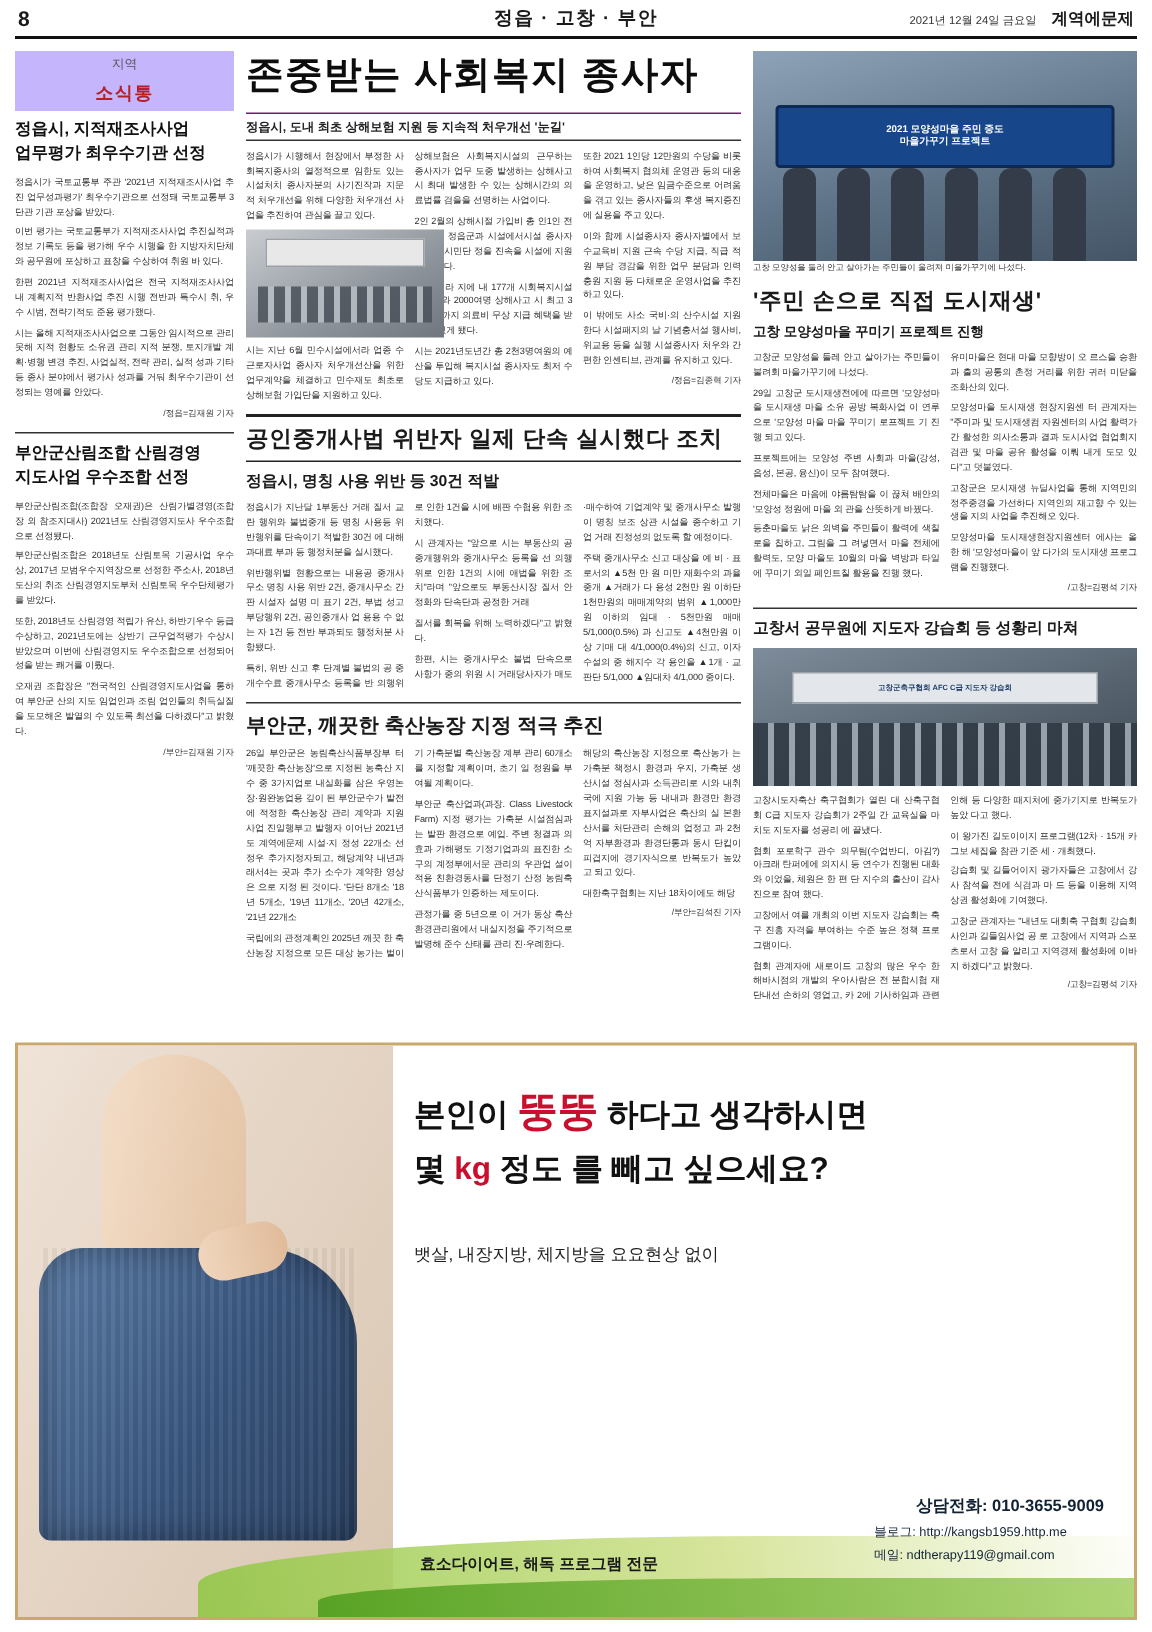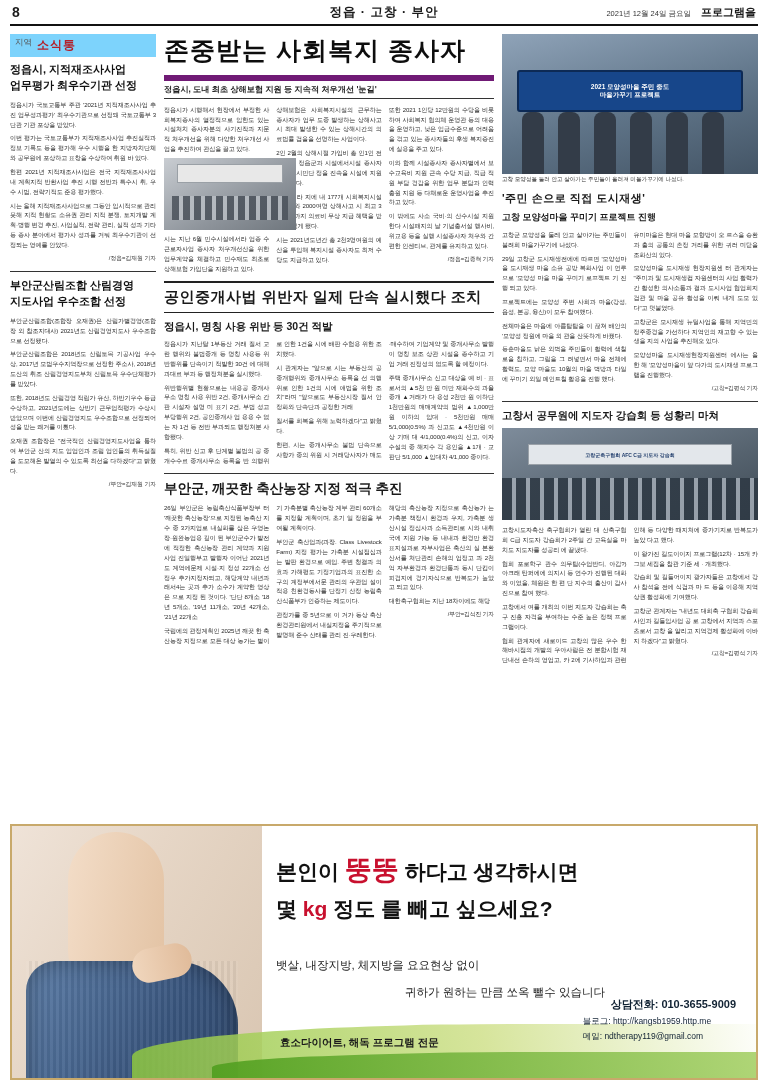--- a/index.html
+++ b/index.html
@@ -39,22 +39,22 @@
     gap: 8px;
     padding-top: 8px;
     height: 726px;
   }
   .col-left { width: 146px; flex: none; }
   .col-mid  { width: 330px; flex: none; }
   .col-right{ width: 256px; flex: none; }
 
   
   .sec-tag {
-    display:flex; align-items:flex-start; gap:5px;
-    background:#7dd3fc; padding:3px 5px; margin-bottom:5px;
+    display:flex; align-items:center; gap:5px;
+    background:#c4b5fd; padding:3px 5px; margin-bottom:5px;flex-direction:column;
   }
   .sec-tag .t1 { font-size:8.5px; color:#555; }
   .sec-tag .t2 { font-size:12px; font-weight:bold; color:#b3202a; letter-spacing:1px;}
 
   .lead-head {
     font-size: 11px; font-weight: bold; line-height: 1.45;
     color:#111; margin: 4px 0 6px 0;
   }
   .body-txt {
     font-size: 6.1px; line-height: 1.62; text-align: justify;
@@ -70,21 +70,21 @@
   .two-col { column-count: 2; column-gap: 7px; }
   .three-col { column-count: 3; column-gap: 7px; }
 
   
   .main-title {
     font-size: 25px; font-weight: bold; letter-spacing: 1px;
     line-height: 1.15; margin: 2px 0 10px 0; color:#0d0d0d;
   }
   .main-sub {
     font-size: 8.2px; font-weight: bold; color:#222;
-    border-top:6px solid #701a75; border-bottom:1px solid #333;
+    border-top:1px solid #701a75; border-bottom:1px solid #333;
     padding: 3px 0; margin-bottom: 6px;
   }
   .photo-caption {
     font-size:5.6px; line-height:1.4; color:#333; padding:2px 0 0 0;
   }
   .inset-photo {
     float:left; width:132px; height:72px; margin: 0 6px 4px 0;
     background:linear-gradient(150deg,#c9cdd2,#8f959c 60%,#6f767d);
     position:relative; overflow:hidden;
   }
@@ -108,41 +108,41 @@
     position:relative; overflow:hidden;
   }
   .rp .sign {
     position:absolute; left:6%; right:6%; top:26%; height:30%;
     background:#17468a; border:2px solid #0d2a55; border-radius:3px;
     color:#fff; font-size:6.5px; font-weight:bold;
     display:flex; align-items:center; justify-content:center; text-align:center; padding:3px;
     line-height:1.35;
   }
   .rp .person { position:absolute; bottom:0; background:#333c48; width:22px; height:44%; border-radius:8px 8px 0 0;}
-  .r-head { font-size: 11px; font-weight:bold; margin: 7px 0 5px 0; letter-spacing:0.5px;}
+  .r-head { font-size: 15px; font-weight:bold; margin: 7px 0 5px 0; letter-spacing:0.5px;}
   .r-sub  { font-size: 9px; font-weight:bold; margin: 0 0 6px 0; }
   .r-photo2 {
     width:100%; height:92px; margin-top:4px;
     background:linear-gradient(160deg,#7e8c9b,#56636f 60%,#3f4a55);
     position:relative; overflow:hidden;
   }
   .r-photo2 .banner2 {
     position:absolute; left:10%; right:10%; top:18%; height:22%;
     background:#e3e7eb; border:1px solid #9aa1a8; color:#24406e;
     font-size:5px; font-weight:bold; display:flex; align-items:center; justify-content:center;
   }
   .r-photo2 .people {
     position:absolute; bottom:0; left:0; right:0; height:46%;
     background: repeating-linear-gradient(90deg,#2f3a45 0 10px, #9fa8b2 10px 14px);
     opacity:.9;
   }
 
   
   .ad {
-    position:absolute; left:10px; right:10px; bottom:8px; height: 256px;
+    position:absolute; left:10px; right:10px; bottom:8px; height: 385px;
     border: 2px solid #c8a96b; background:#fff; overflow:hidden;
   }
   .ad-photo {
     position:absolute; left:0; top:0; width: 250px; height:100%;
     background: linear-gradient(120deg,#efe3d8 0%, #e6d6c6 40%, #d9c6b2 100%);
     overflow:hidden;
   }
   .ad-skin { position:absolute; left:56px; top:6px; width:96px; height:150px;
     background:linear-gradient(100deg,#f3ddc8,#e3c3a4); border-radius:48px 48px 30px 30px;}
   .ad-jeans { position:absolute; left:14px; top:135px; width:212px; height:195px;
@@ -177,21 +177,21 @@
 </head>
 <body>
 
 <div class="page">
 
   <div class="masthead">
     <div class="page-num">8</div>
     <div class="masthead-center">정읍 · 고창 · 부안</div>
     <div class="masthead-right">
       <div class="md-date">2021년 12월 24일 금요일</div>
-      <div class="md-paper">프로그램을</div>
+      <div class="md-paper">계역에문제</div>
     </div>
   </div>
 
   <div class="content">
 
     <div class="col-left">
       <div class="sec-tag">
         <span class="t1">지역</span>
         <span class="t2">소식통</span>
       </div>
@@ -339,21 +339,20 @@
         <span class="big">뚱뚱</span>
         <span>하다고 생각하시면</span>
       </div>
       <div class="ad-l2">
         <span>몇</span>
         <span class="kg">kg</span>
         <span>정도</span>
         <span>를 빼고 싶으세요?</span>
       </div>
       <div class="ad-l3">뱃살, 내장지방, 체지방을 요요현상 없이</div>
-      <div class="ad-l4">귀하가 원하는 만큼 쏘옥 뺄수 있습니다</div>
     </div>
 
     <div class="ad-brand">효소다이어트, 해독 프로그램 전문</div>
     <div class="ad-contact">
       <div class="cphone">상담전화: 010-3655-9009</div>
       <div>블로그: http://kangsb1959.http.me</div>
       <div>메일: ndtherapy119@gmail.com</div>
     </div>
   </div>
 

